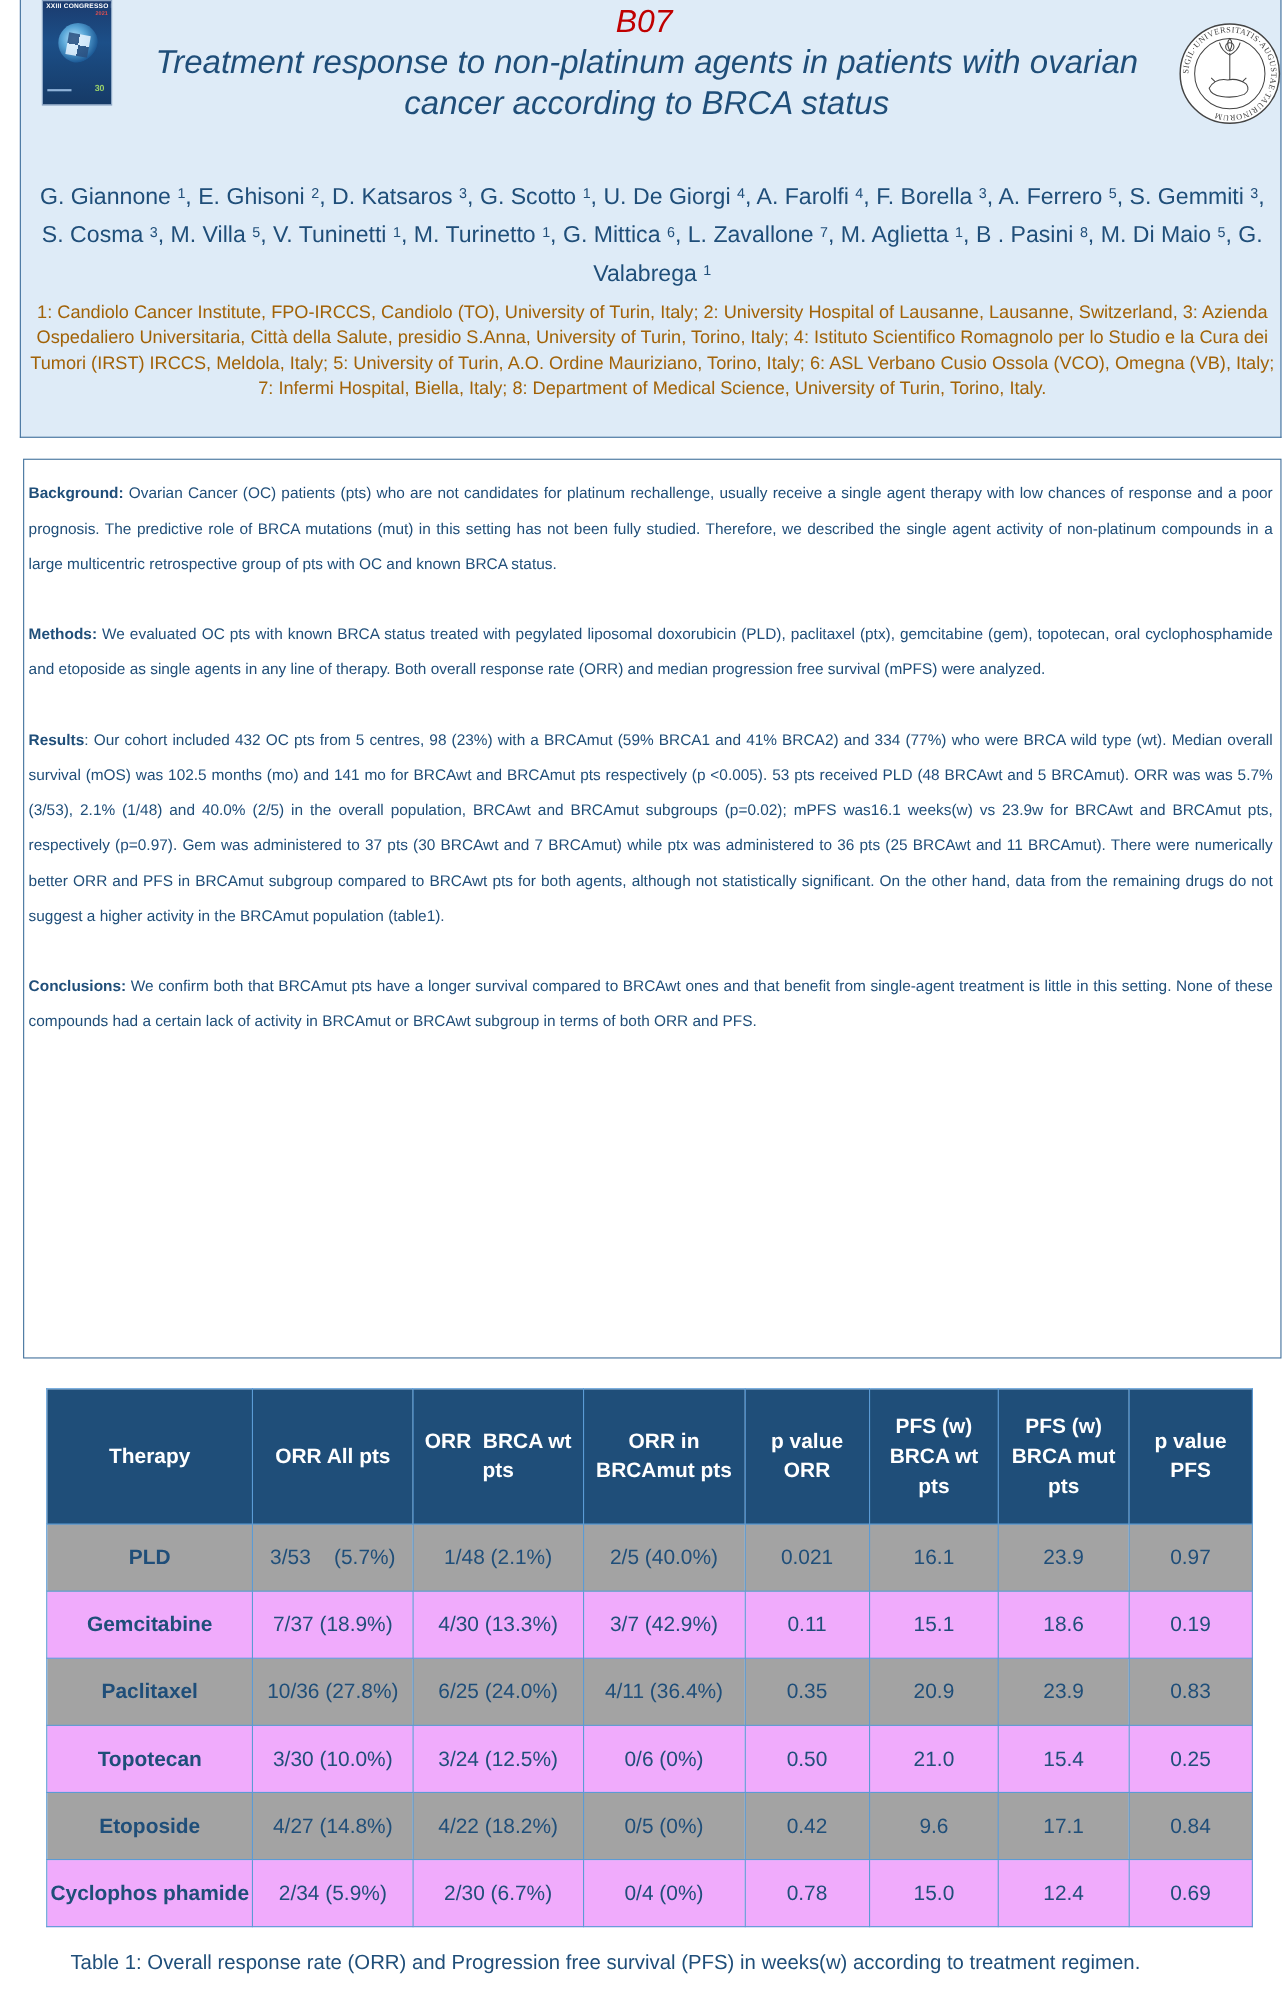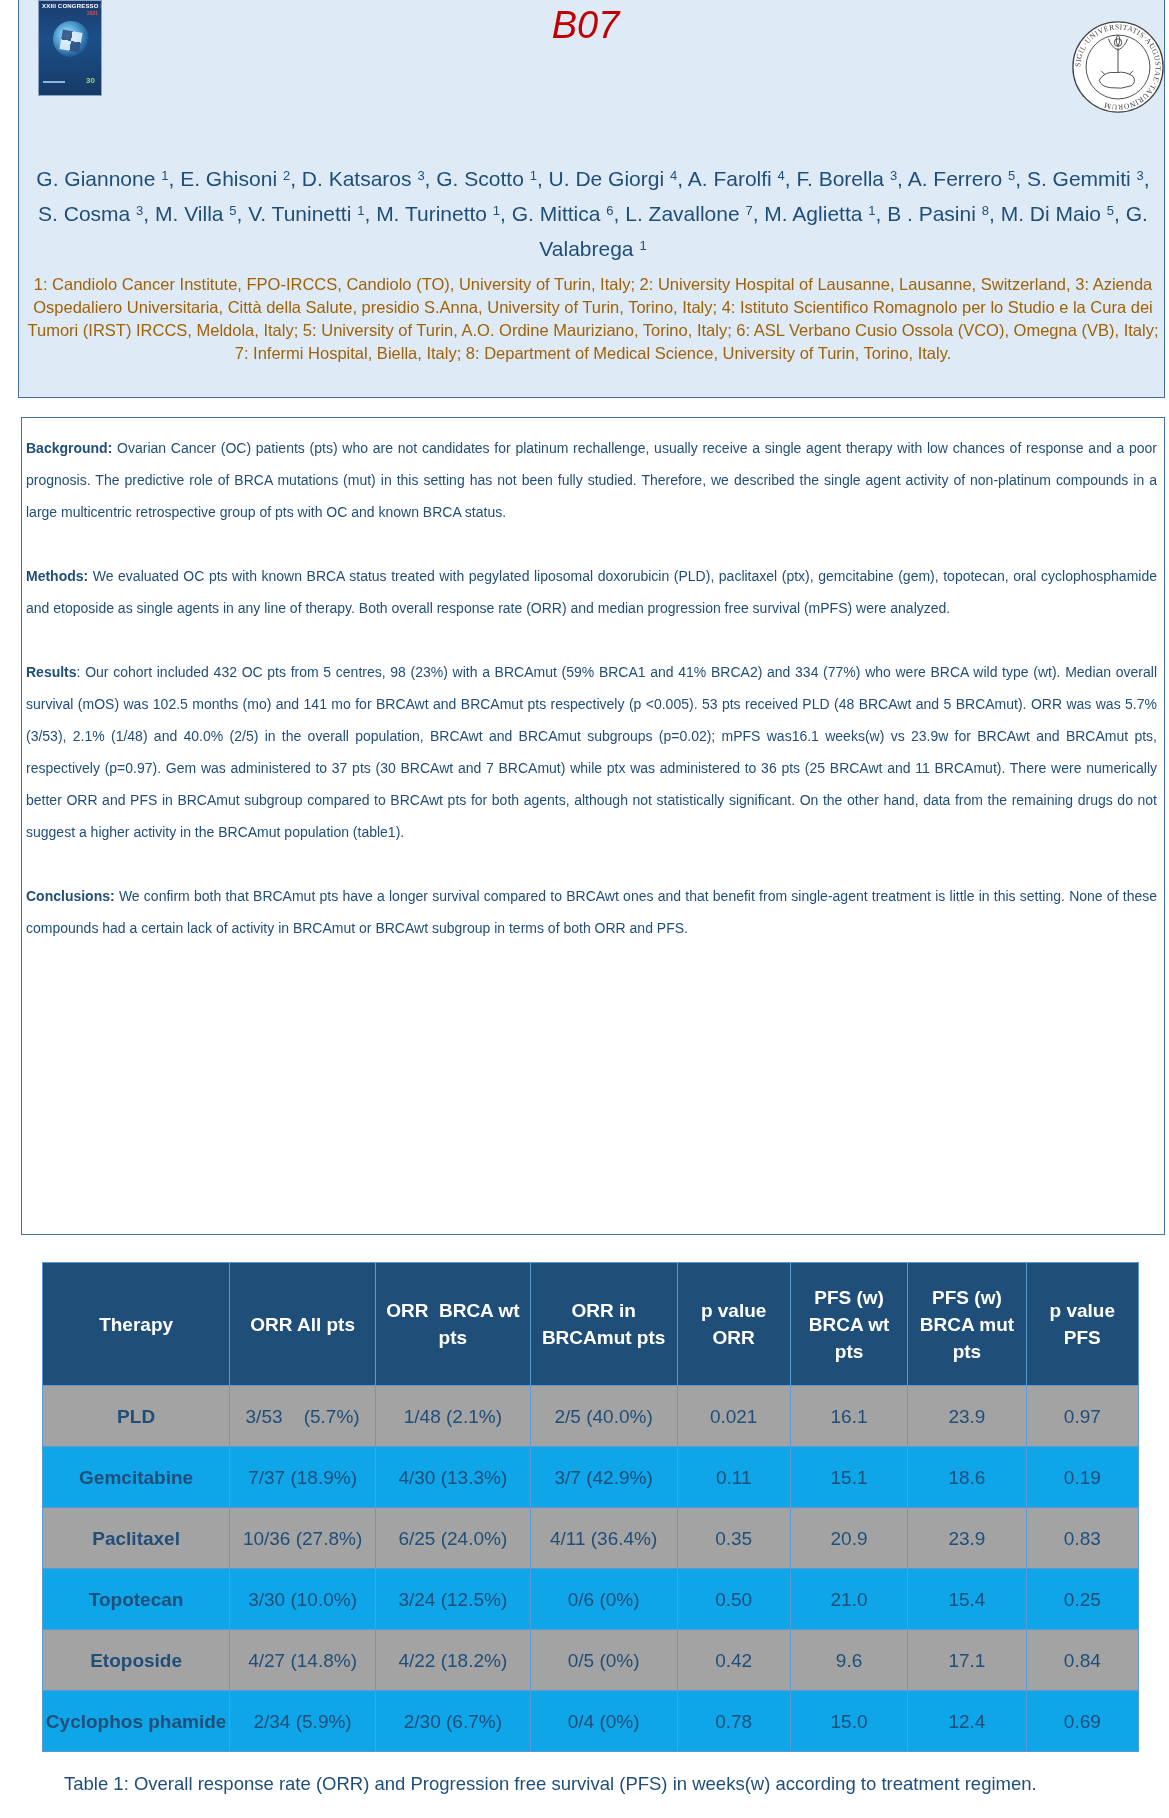--- a/index.html
+++ b/index.html
@@ -22,21 +22,21 @@
     background: radial-gradient(circle at 40% 40%, #bfe7ff 0%, #5aa7d8 35%, #1d5a96 70%, transparent 72%); }
   .logo-left .cup2 { position: absolute; left: 22px; top: 30px; width: 20px; height: 20px;
     background: conic-gradient(#e8f4ff 0 25%, #2a4f7f 25% 50%, #e8f4ff 50% 75%, #2a4f7f 75% 100%); transform: rotate(10deg); opacity: 0.85; }
   .logo-left .l30 { position: absolute; right: 6px; bottom: 10px; font-size: 8px; color: #9bd36a; font-weight: bold; }
   .logo-left .lline { position: absolute; left: 4px; bottom: 12px; width: 22px; height: 2px; background: #8fb2d8; }
 
   .logo-right {
     position: absolute; left: 1052px; top: 20px; width: 94px; height: 94px;
   }
 
-  .code { position: absolute; left: 0; top: 4px; width: 1169px; text-align: center; font-size: 38px; font-style: italic; color: #c00000; }
+  .code { position: absolute; left: 0; top: 4px; width: 1169px; text-align: center; font-size: 29px; font-style: italic; color: #c00000; }
   .title { position: absolute; left: 120px; top: 38px; width: 930px; text-align: center; font-size: 30px; font-style: italic; color: #1f4e79; line-height: 38px; }
   .authors { position: absolute; left: 30px; top: 161px; width: 1124px; text-align: center; font-size: 21px; line-height: 35px; color: #1f4e79; }
   .authors sup { font-size: 13px; vertical-align: top; position: relative; top: -3px; }
   .affil { position: absolute; left: 24px; top: 273px; width: 1136px; text-align: center; font-size: 16.5px; line-height: 23px; color: #a16207; }
 
   
   .abstract-box {
     position: absolute; left: 21px; top: 417px; width: 1144px; height: 818px;
     border: 1.5px solid #41719c; background: #fff;
   }
@@ -44,21 +44,21 @@
   .abstract-text p { margin-bottom: 32px; }
   .abstract-text b { font-weight: bold; }
 
   
   .table-wrap { position: absolute; left: 42px; top: 1262px; width: 1097px; }
   table { width: 1097px; border-collapse: collapse; table-layout: fixed; }
   th, td { border: 1.5px solid #5b9bd5; text-align: center; vertical-align: middle; font-size: 19px; color: #1f4e79; }
   th { background: #1f4e79; color: #ffffff; font-weight: bold; height: 123px; line-height: 27px; padding: 0 6px; }
   td { height: 61px; line-height: 27px; }
   tr.alt td { background: #a3a3a3; }
-  tr.plain td { background: #0ea5e9; }
+  tr.plain td { background: #f0abfc; }
   td.therapy { font-weight: bold; }
   .caption { position: absolute; left: 64px; top: 1771px; width: 1100px; font-size: 18.5px; line-height: 25px; color: #1f4e79; }
 </style>
 </head>
 <body>
 
 <div class="header-box">
   <div class="logo-left">
     <span class="ltxt">XXIII CONGRESSO NAZIONALE AIOM</span>
     <span class="lyear">2021</span>
@@ -80,20 +80,21 @@
     <g stroke="#444" fill="none" stroke-width="1">
       <path d="M30,64 q6,-10 18,-8 q10,-2 18,4 q4,6 -2,10 q-10,4 -22,2 q-10,-1 -12,-8z"></path>
       <path d="M50,56 l0,-26"></path>
       <path d="M50,32 q-8,-4 -10,-12 M50,32 q8,-4 10,-12 M50,28 q-4,-8 0,-12 q4,4 0,12"></path>
       <circle cx="50" cy="24" r="4"></circle>
       <path d="M36,58 l-4,-4 M62,58 l4,-4"></path>
     </g>
   </svg>
 
   <div class="code" style="left:-18px;">B07</div>
+  <div class="title" style="left:104px;">Treatment response to non-platinum agents in patients with ovarian cancer according to BRCA status</div>
 
   <div class="authors" style="left:12px;" id="authors"><span><span>G. Giannone</span> <sup>1</sup></span>, <span><span>E. Ghisoni</span> <sup>2</sup></span>, <span><span>D. Katsaros</span> <sup>3</sup></span>, <span><span>G. Scotto</span> <sup>1</sup></span>, <span><span>U. De Giorgi</span> <sup>4</sup></span>, <span><span>A. Farolfi</span> <sup>4</sup></span>, <span><span>F. Borella</span> <sup>3</sup></span>, <span><span>A. Ferrero</span> <sup>5</sup></span>, <span><span>S. Gemmiti</span> <sup>3</sup></span>, <span><span>S. Cosma</span> <sup>3</sup></span>, <span><span>M. Villa</span> <sup>5</sup></span>, <span><span>V. Tuninetti</span> <sup>1</sup></span>, <span><span>M. Turinetto</span> <sup>1</sup></span>, <span><span>G. Mittica</span> <sup>6</sup></span>, <span><span>L. Zavallone</span> <sup>7</sup></span>, <span><span>M. Aglietta</span> <sup>1</sup></span>, <span><span>B . Pasini</span> <sup>8</sup></span>, <span><span>M. Di Maio</span> <sup>5</sup></span>, <span><span>G. Valabrega</span> <sup>1</sup></span></div>
 
   <div class="affil" style="left:6px;">1: Candiolo Cancer Institute, FPO-IRCCS, Candiolo (TO), University of Turin, Italy; 2: University Hospital of Lausanne, Lausanne, Switzerland, 3: Azienda Ospedaliero Universitaria, Città della Salute, presidio S.Anna, University of Turin, Torino, Italy; 4: Istituto Scientifico Romagnolo per lo Studio e la Cura dei Tumori (IRST) IRCCS, Meldola, Italy; 5: University of Turin, A.O. Ordine Mauriziano, Torino, Italy; 6: ASL Verbano Cusio Ossola (VCO), Omegna (VB), Italy; 7: Infermi Hospital, Biella, Italy; 8: Department of Medical Science, University of Turin, Torino, Italy.</div>
 </div>
 
 <div class="abstract-box">
   <div class="abstract-text">
     <p><b>Background:</b><span> Ovarian Cancer (OC) patients (pts) who are not candidates for platinum rechallenge, usually receive a single agent therapy with low chances of response and a poor prognosis. The predictive role of BRCA mutations (mut) in this setting has not been fully studied. Therefore, we described the single agent activity of non-platinum compounds in a large multicentric retrospective group of pts with OC and known BRCA status.</span></p>
     <p><b>Methods:</b><span> We evaluated OC pts with known BRCA status treated with pegylated liposomal doxorubicin (PLD), paclitaxel (ptx), gemcitabine (gem), topotecan, oral cyclophosphamide and etoposide as single agents in any line of therapy. Both overall response rate (ORR) and median progression free survival (mPFS) were analyzed.</span></p>

